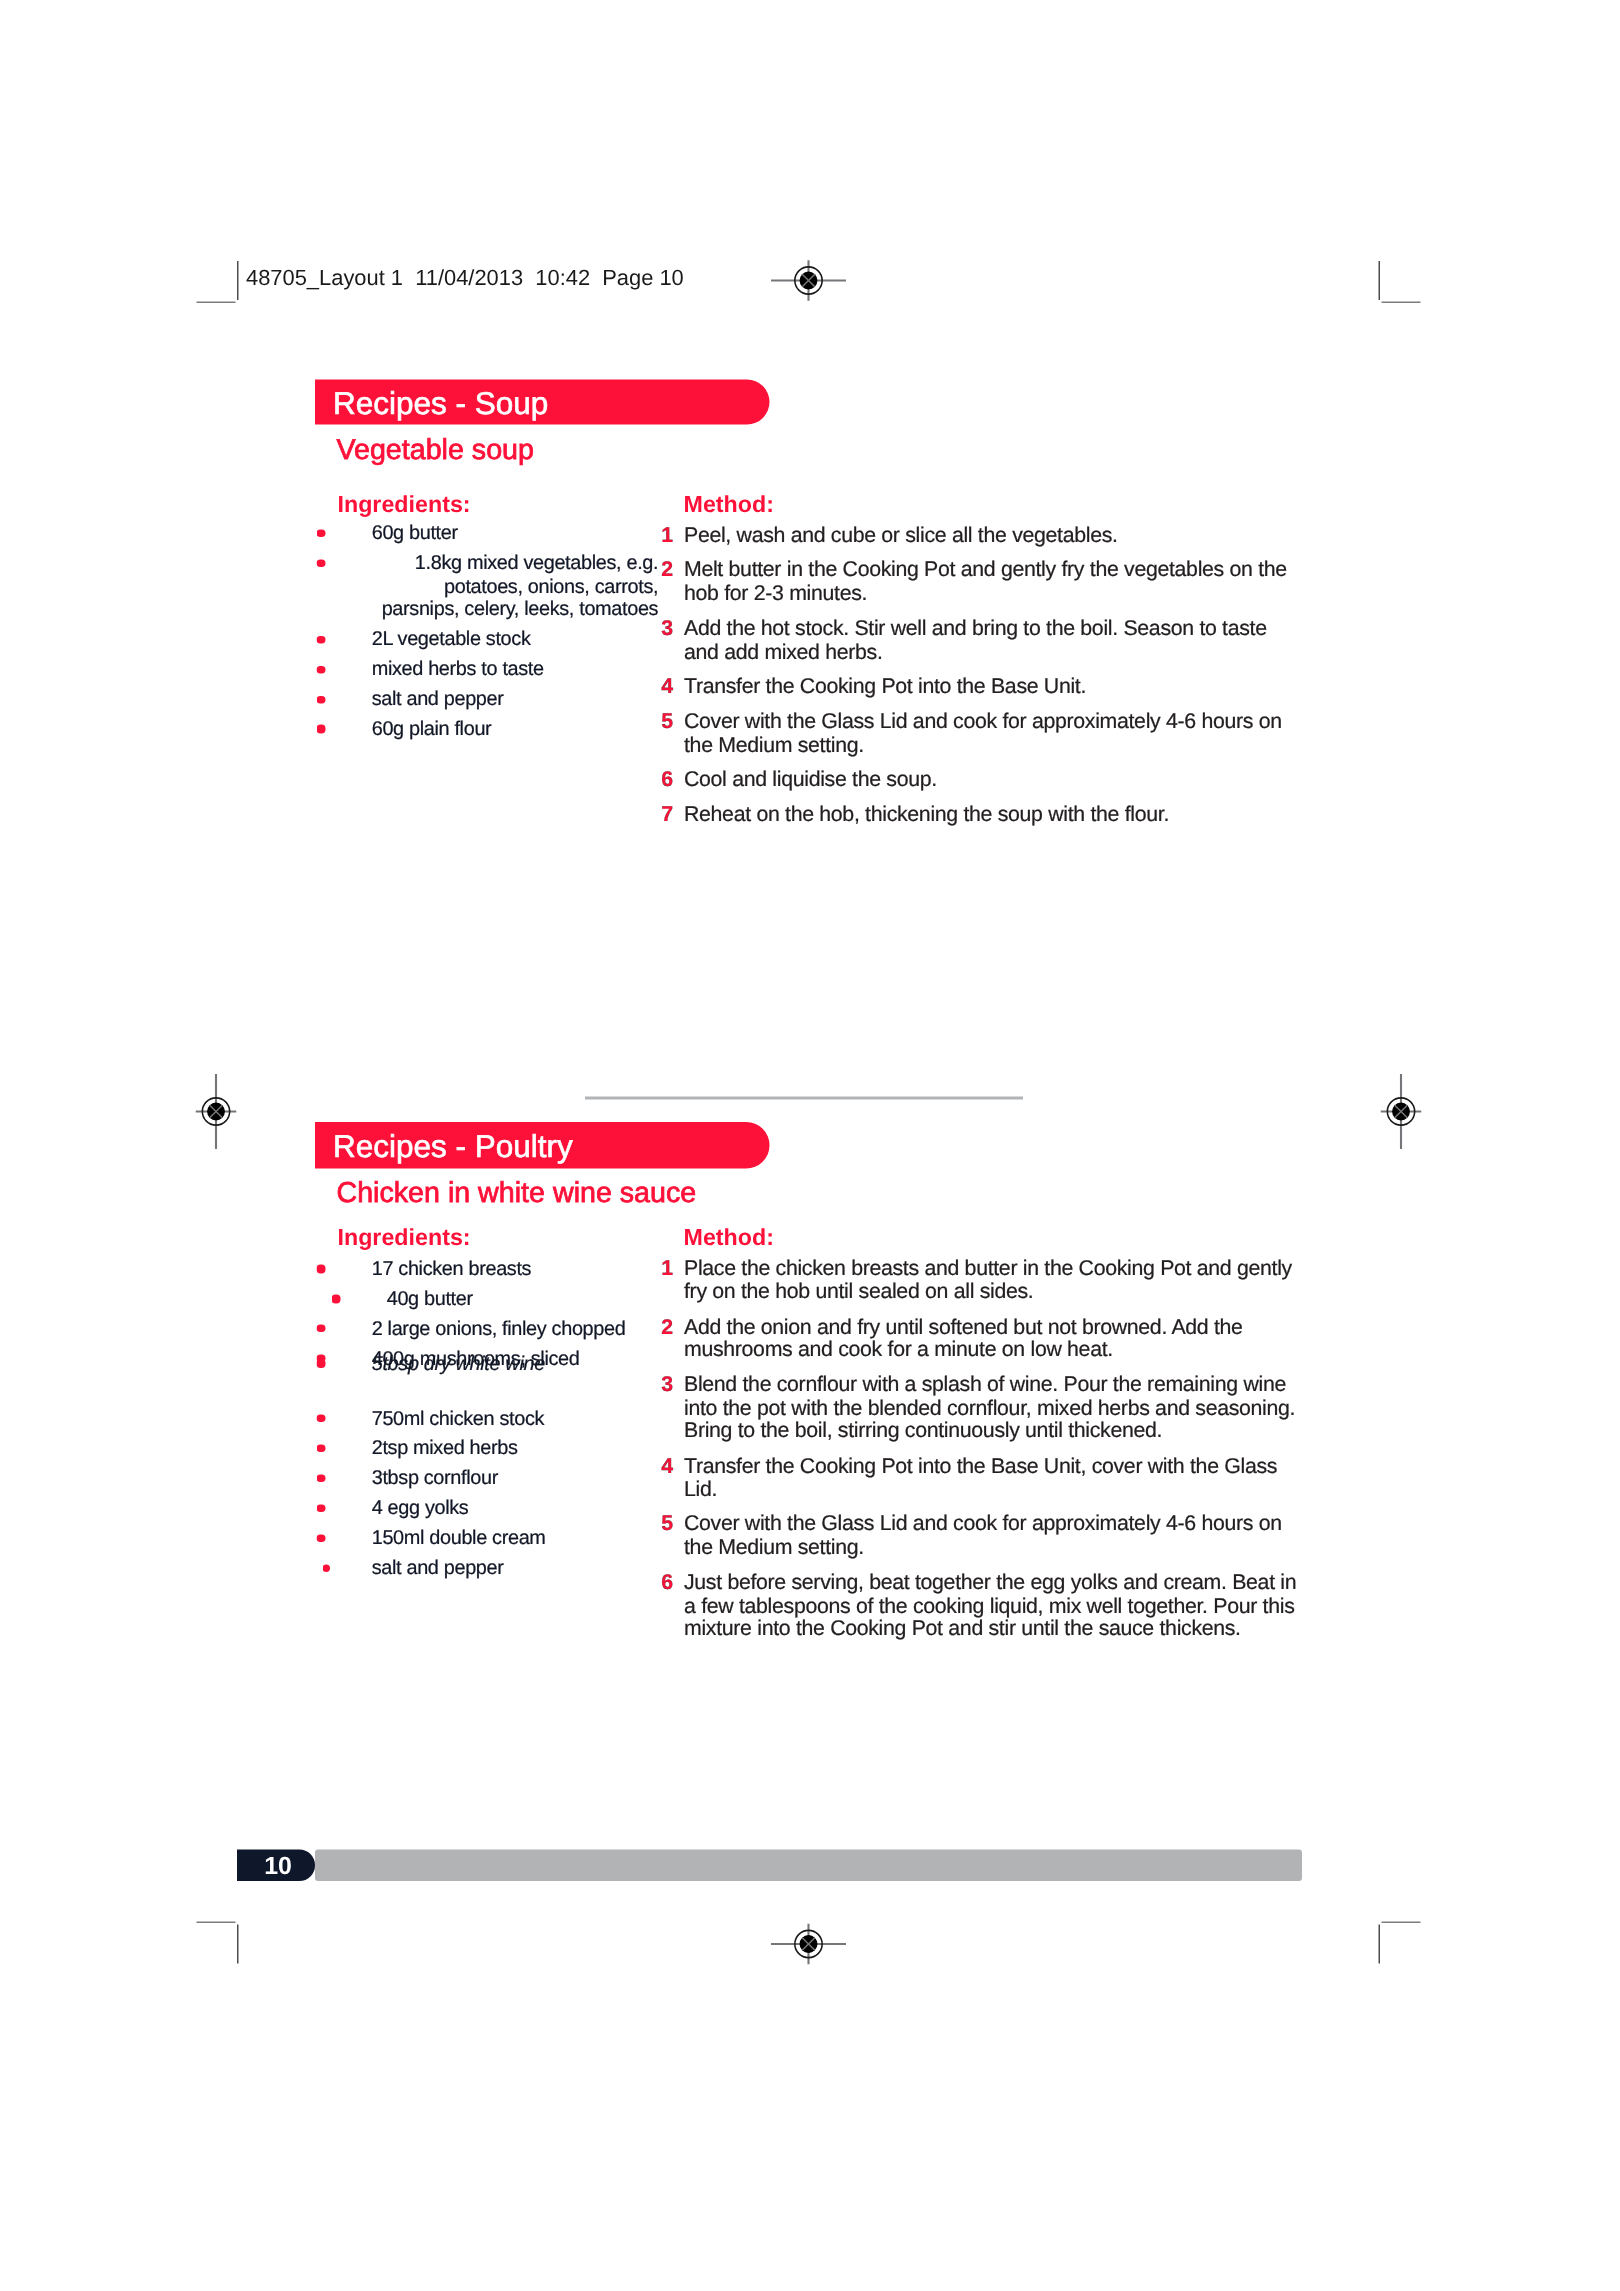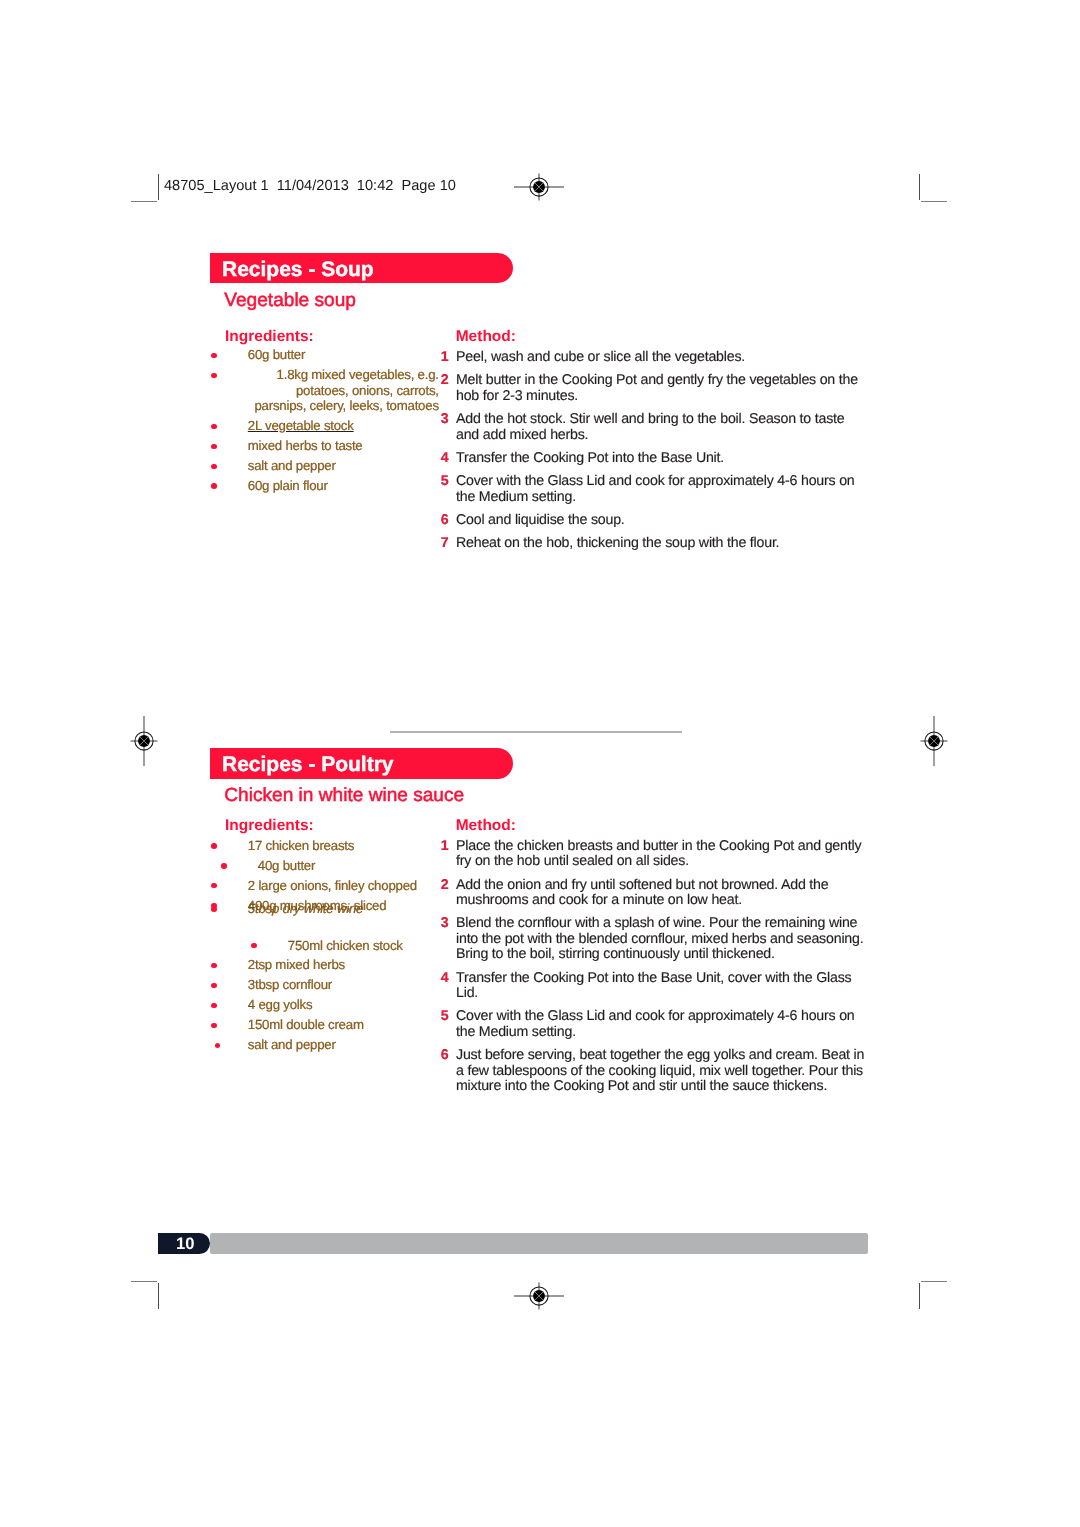--- a/index.html
+++ b/index.html
@@ -11,28 +11,28 @@
   
   .mark-v{position:absolute;width:1.5px;background:#4b4c4e;}
   .mark-h{position:absolute;height:1.4px;background:#7c7d7f;}
   .regmark{position:absolute;width:50px;height:50px;}
 
   
   .slug{position:absolute;left:164.0px;top:178.4px;font-size:14.6px;color:#1a1a1a;white-space:pre;}
 
   
   .secbar{position:absolute;background:#fe1139;border-top-right-radius:16px;border-bottom-right-radius:16px;}
-  .secbar-title{position:absolute;color:#ffffff;font-weight:bold;font-size:21.0px;white-space:nowrap;
+  .secbar-title{position:absolute;color:#ffffff;font-weight:normal;font-size:21.0px;white-space:nowrap;
       -webkit-text-stroke:0.42px #ffffff;}
   .subtitle{position:absolute;color:#fe1139;font-weight:normal;font-size:19.1px;white-space:nowrap;
       -webkit-text-stroke:0.52px #fe1139;}
   .colhead{position:absolute;color:#fe1139;font-weight:bold;font-size:15.5px;white-space:nowrap;}
 
   
-  .ing-item{position:absolute;color:#a16207;font-size:13.25px;line-height:15.6px;letter-spacing:-0.23px;padding-left:22px;-webkit-text-stroke:0.16px #231f20;}
+  .ing-item{position:absolute;color:#0f172a;font-size:13.25px;line-height:15.6px;letter-spacing:-0.23px;padding-left:22px;-webkit-text-stroke:0.16px #231f20;}
   .ing-item .bullet{position:absolute;left:-14.6px;top:5.4px;width:5.4px;height:5.4px;border-radius:50%;background:#fe1139;}
   .mth-item{position:absolute;color:#231f20;font-size:14.2px;line-height:15.6px;letter-spacing:-0.205px;-webkit-text-stroke:0.16px #231f20;}
   .mth-item .num{position:absolute;left:-15.2px;top:0;color:#fe1139;font-weight:bold;font-size:14.2px;line-height:15.6px;letter-spacing:0;}
 
   .rule{position:absolute;background:#b1b3b5;}
   .footbar{position:absolute;background:#b1b3b5;border-radius:2px;}
   .foottag{position:absolute;background:#0f172a;border-top-right-radius:10.4px;border-bottom-right-radius:10.4px;}
   .foottag span{position:absolute;left:18.0px;top:2.6px;color:#fff;font-size:16.6px;font-weight:bold;line-height:1;}
 </style>
 </head>
@@ -95,21 +95,21 @@
   <div class="secbar" style="left:209.6px;top:252.8px;width:303.5px;height:30.6px;"></div>
   <div class="secbar-title" style="left:222.0px;top:257.6px;">Recipes - Soup</div>
   <div class="subtitle" style="left:224.3px;top:290.0px;">Vegetable soup</div>
 
   <div class="colhead" style="left:225.0px;top:327.7px;">Ingredients:</div>
   <div class="colhead" style="left:455.7px;top:327.7px;">Method:</div>
 
   <div id="ing0" style="position:absolute;left:225.8px;top:347.2px;width:191px;">
       <div class="ing-item" style="top: 0px; width: 191px;"><span class="bullet" style="margin-left:0px"></span><span>60g butter</span></div>
       <div class="ing-item" style="top: 19.9438px; width: 191px; text-align: right;"><span class="bullet" style="margin-left:0px"></span><span>1.8kg mixed vegetables, e.g. potatoes, onions, carrots, parsnips, celery, leeks, tomatoes</span></div>
-      <div class="ing-item" style="top: 71.075px; width: 191px; text-decoration: underline;"><span class="bullet" style="margin-left:0px"></span><span>2L vegetable stock</span></div>
+      <div class="ing-item" style="top: 71.075px; width: 191px;"><span class="bullet" style="margin-left:0px"></span><span>2L vegetable stock</span></div>
       <div class="ing-item" style="top: 91.0187px; width: 191px;"><span class="bullet" style="margin-left:0px"></span><span>mixed herbs to taste</span></div>
       <div class="ing-item" style="top: 110.963px; width: 191px;"><span class="bullet" style="margin-left:0px"></span><span>salt and pepper</span></div>
       <div class="ing-item" style="top: 130.906px; width: 191px;"><span class="bullet" style="margin-left:0px"></span><span>60g plain flour</span></div>
     </div>
   <div id="mth0" style="position:absolute;left:456.0px;top:350.2px;width:411px;">
       <div class="mth-item" style="top: 0px; width: 411px;"><span class="num">1</span><span>Peel, wash and cube or slice all the vegetables.</span></div>
       <div class="mth-item" style="top: 23.1438px; width: 411px;"><span class="num">2</span><span>Melt butter in the Cooking Pot and gently fry the vegetables on the hob for 2-3 minutes.</span></div>
       <div class="mth-item" style="top: 61.8812px; width: 411px;"><span class="num">3</span><span>Add the hot stock. Stir well and bring to the boil. Season to taste and add mixed herbs.</span></div>
       <div class="mth-item" style="top: 100.619px; width: 411px;"><span class="num">4</span><span>Transfer the Cooking Pot into the Base Unit.</span></div>
       <div class="mth-item" style="top: 123.762px; width: 411px;"><span class="num">5</span><span>Cover with the Glass Lid and cook for approximately 4-6 hours on the Medium setting.</span></div>
@@ -125,21 +125,21 @@
 
   <div class="colhead" style="left:225.0px;top:817.4px;">Ingredients:</div>
   <div class="colhead" style="left:455.7px;top:817.4px;">Method:</div>
 
   <div id="ing1" style="position:absolute;left:225.8px;top:837.8px;width:191px;">
       <div class="ing-item" style="top: 0px; width: 191px;"><span class="bullet" style="margin-left:0px"></span><span>17 chicken breasts</span></div>
       <div class="ing-item" style="top: 19.9438px; width: 191px; margin-left: 10px;"><span class="bullet" style="margin-left:0px"></span><span>40g butter</span></div>
       <div class="ing-item" style="top: 39.8875px; width: 191px;"><span class="bullet" style="margin-left:0px"></span><span>2 large onions, finley chopped</span></div>
       <div class="ing-item" style="top: 59.8312px; width: 191px;"><span class="bullet" style="margin-left:0px"></span><span>400g mushrooms, sliced</span></div>
       <div class="ing-item" style="top: 63px; width: 191px; font-style: italic;"><span class="bullet" style="margin-left:0px"></span><span>5tbsp dry white wine</span></div>
-      <div class="ing-item" style="top: 99.7188px; width: 191px; margin-left: 40px;"><span class="bullet" style="margin-left:0px"></span><span>750ml chicken stock</span></div>
+      <div class="ing-item" style="top: 99.7188px; width: 191px;"><span class="bullet" style="margin-left:0px"></span><span>750ml chicken stock</span></div>
       <div class="ing-item" style="top: 119.662px; width: 191px;"><span class="bullet" style="margin-left:0px"></span><span>2tsp mixed herbs</span></div>
       <div class="ing-item" style="top: 139.606px; width: 191px;"><span class="bullet" style="margin-left:0px"></span><span>3tbsp cornflour</span></div>
       <div class="ing-item" style="top: 159.55px; width: 191px;"><span class="bullet" style="margin-left:0px"></span><span>4 egg yolks</span></div>
       <div class="ing-item" style="top: 179.494px; width: 191px;"><span class="bullet" style="margin-left:0px"></span><span>150ml double cream</span></div>
       <div class="ing-item" style="top: 199.437px; width: 191px;"><span class="bullet" style="margin-left:3.8px"></span><span>salt and pepper</span></div>
     </div>
   <div id="mth1" style="position:absolute;left:456.0px;top:838.8px;width:411px;">
       <div class="mth-item" style="top: 0px; width: 411px;"><span class="num">1</span><span>Place the chicken breasts and butter in the Cooking Pot and gently fry on the hob until sealed on all sides.</span></div>
       <div class="mth-item" style="top: 38.7375px; width: 411px;"><span class="num">2</span><span>Add the onion and fry until softened but not browned. Add the mushrooms and cook for a minute on low heat.</span></div>
       <div class="mth-item" style="top: 77.475px; width: 411px;"><span class="num">3</span><span>Blend the cornflour with a splash of wine. Pour the remaining wine into the pot with the blended cornflour, mixed herbs and seasoning. Bring to the boil, stirring continuously until thickened.</span></div>

